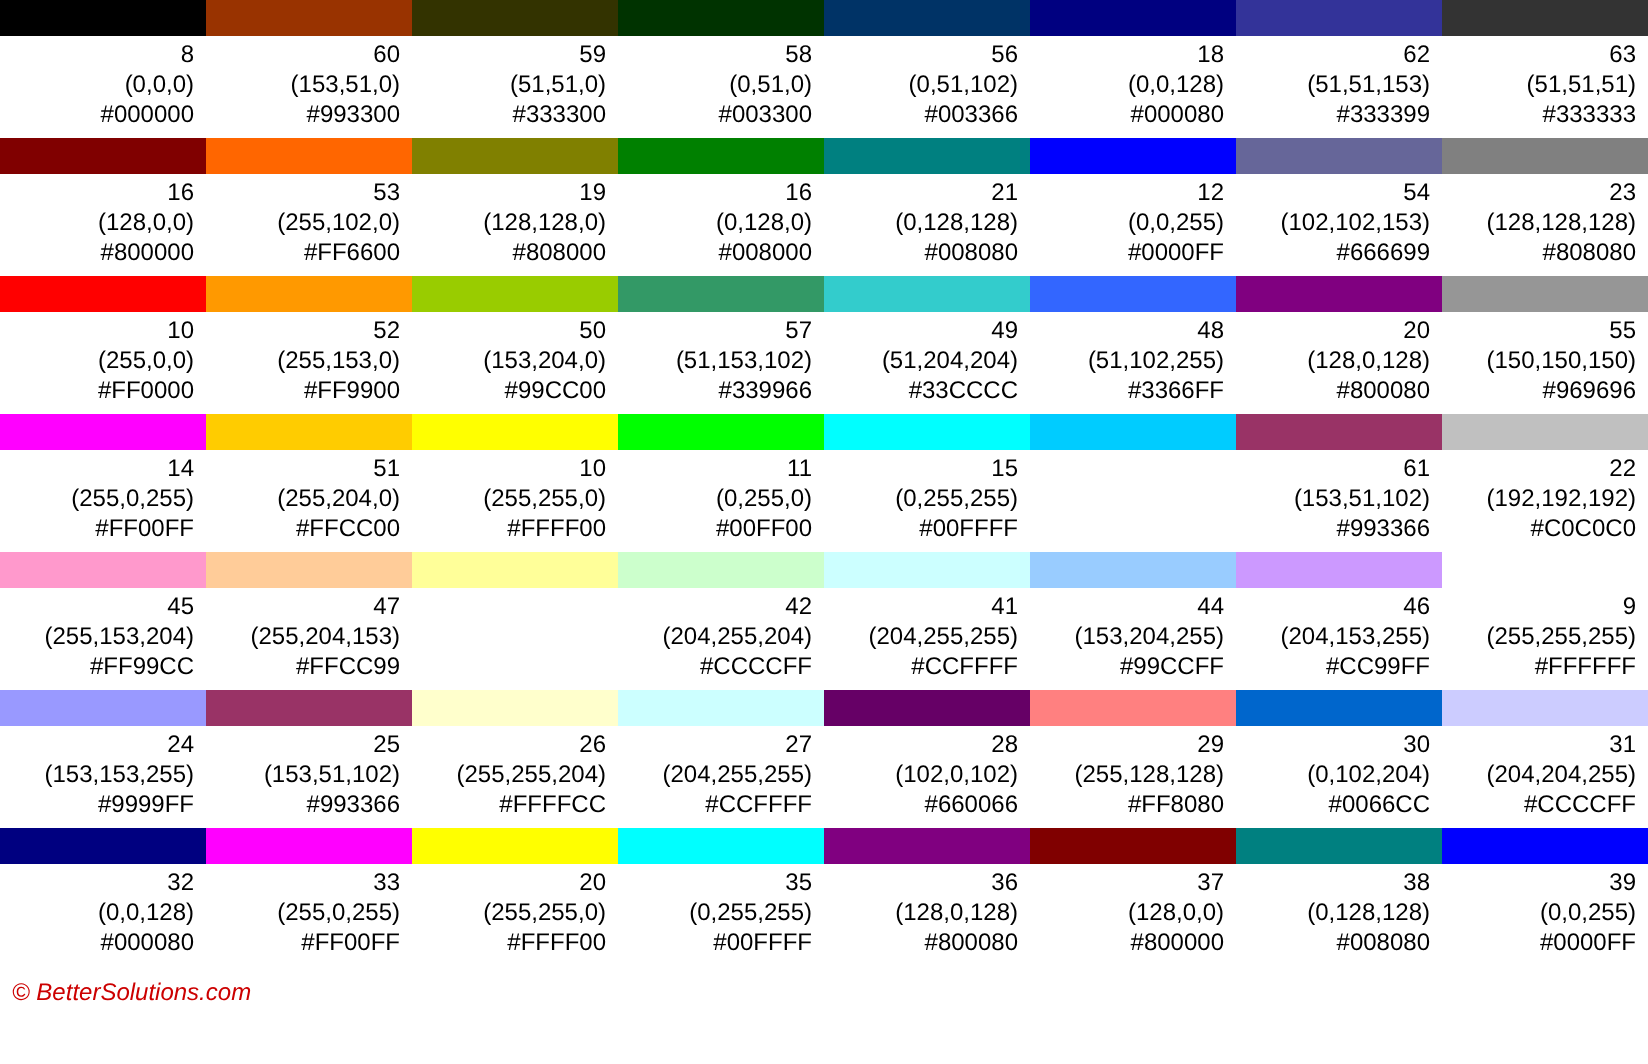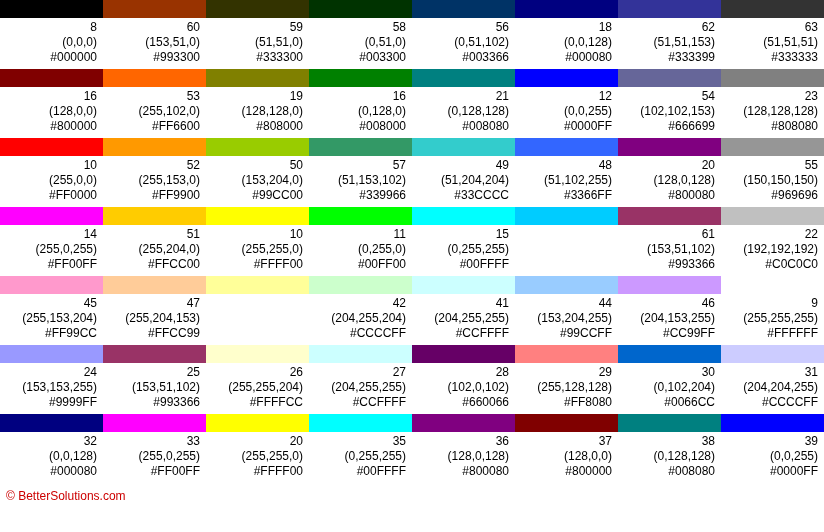--- a/index.html
+++ b/index.html
@@ -1,21 +1,21 @@
 <!DOCTYPE html>
 <html><head>
 <meta charset="utf-8">
 <style>
 *{margin:0;padding:0;box-sizing:border-box}
 body{font-family:Arial,Helvetica,sans-serif;font-size:12px;color:#000;background:#fff;width:824px}
 .grid{display:grid;grid-template-columns:repeat(8,103px);width:824px}
 .cell{display:flex;flex-direction:column}
 .swatch{height:18px;width:100%}
 .txt{text-align:right;padding:2px 6px 4px 0;line-height:15px}
-.footer{padding:6px 0 0 6px;color:#c00;font-size:12px}
+.footer{padding:6px 0 0 6px;color:#c00;font-style:italic;font-size:12px}
 </style>
 </head>
 <body>
 
 <div class="grid" id="grid">
     <div class="cell">
       <div class="swatch" style="background: rgb(0, 0, 0);"></div>
       <div class="txt">
         <div>8</div>
         <div>(0,0,0)</div>

